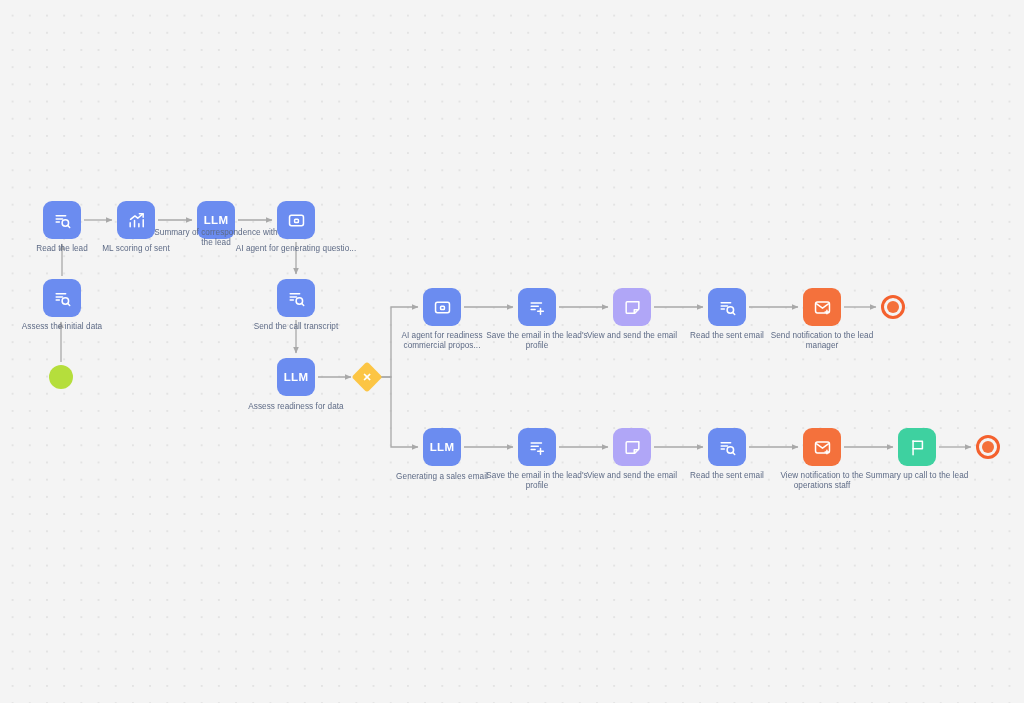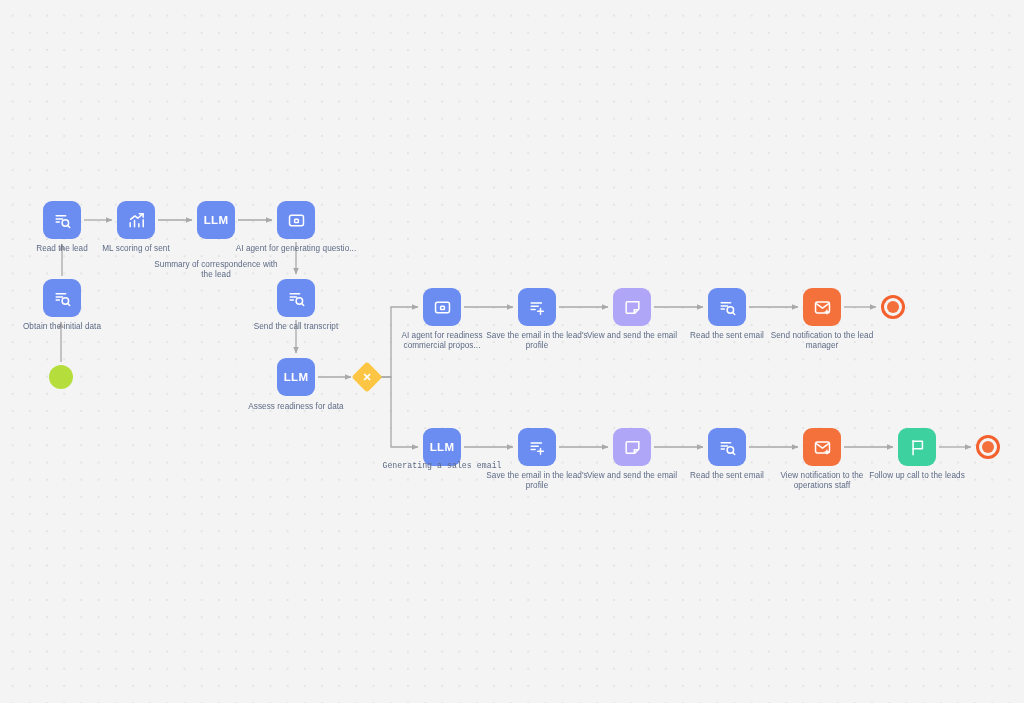--- a/index.html
+++ b/index.html
@@ -147,21 +147,21 @@
       <div class="node" style="left: 62px; top: 298px;">
         <div class="node-box blue">
           <span style="display: block; width: 19px; height: 19px;">
             <svg class="node-icon" viewBox="0 0 24 24" fill="none" stroke="#ffffff" stroke-width="1.9" stroke-linecap="round" stroke-linejoin="round">
               <path d="M4 6h12M4 10h8M4 14h4"></path>
               <circle cx="15.6" cy="15.2" r="4.1"></circle>
               <path d="M18.7 18.4l2.4 2.4"></path>
             </svg>
           </span>
         </div>
-        <div class="node-label">Obtain the initial data</div>
+        <div class="node-label">Assess the initial data</div>
       </div>
       <div class="node" style="left: 62px; top: 220px;">
         <div class="node-box blue">
           <span style="display: block; width: 19px; height: 19px;">
             <svg class="node-icon" viewBox="0 0 24 24" fill="none" stroke="#ffffff" stroke-width="1.9" stroke-linecap="round" stroke-linejoin="round">
               <path d="M4 6h12M4 10h8M4 14h4"></path>
               <circle cx="15.6" cy="15.2" r="4.1"></circle>
               <path d="M18.7 18.4l2.4 2.4"></path>
             </svg>
           </span>
@@ -177,21 +177,21 @@
               <path d="M15.6 3.4h4.8v4.6"></path>
             </svg>
           </span>
         </div>
         <div class="node-label">ML scoring of sent</div>
       </div>
       <div class="node" style="left: 216px; top: 220px;">
         <div class="node-box blue">
           <span class="llm-text">LLM</span>
         </div>
-        <div class="node-label" style="top: 40px;">Summary of correspondence with the lead</div>
+        <div class="node-label" style="top: 8px;">Summary of correspondence with the lead</div>
       </div>
       <div class="node" style="left: 296px; top: 220px;">
         <div class="node-box blue">
           <span style="display: block; width: 19px; height: 19px;">
             <svg class="node-icon" viewBox="0 0 24 24" fill="none" stroke="#ffffff" stroke-width="1.9" stroke-linecap="round" stroke-linejoin="round">
               <rect x="3.2" y="5.4" width="17.6" height="13.2" rx="2.4"></rect>
               <rect x="9.6" y="10.4" width="4.8" height="4.2" rx="1"></rect>
             </svg>
           </span>
         </div>
@@ -276,21 +276,21 @@
         </div>
         <div class="node-label">Send notification to the lead manager</div>
       </div>
       <div class="node" style="left: 893px; top: 307px;">
         <div class="end-ring"></div>
       </div>
       <div class="node" style="left: 442px; top: 447px;">
         <div class="node-box blue">
           <span class="llm-text">LLM</span>
         </div>
-        <div class="node-label" style="top: 14px; font-family: Liberation Mono, monospace;">Generating a sales email</div>
+        <div class="node-label" style="top: 25px;">Generating a sales email</div>
       </div>
       <div class="node" style="left: 537px; top: 447px;">
         <div class="node-box blue">
           <span style="display: block; width: 19px; height: 19px;">
             <svg class="node-icon" viewBox="0 0 24 24" fill="none" stroke="#ffffff" stroke-width="1.9" stroke-linecap="round" stroke-linejoin="round">
               <path d="M4 6.2h13M4 10.4h9M4 14.6h5"></path>
               <path d="M15.8 13.2v7.2M12.2 16.8h7.2"></path>
             </svg>
           </span>
         </div>
@@ -333,20 +333,20 @@
       </div>
       <div class="node" style="left: 917px; top: 447px;">
         <div class="node-box green">
           <span style="display: block; width: 19px; height: 19px;">
             <svg class="node-icon" viewBox="0 0 24 24" fill="none" stroke="#ffffff" stroke-width="1.9" stroke-linecap="round" stroke-linejoin="round">
               <path d="M6.4 21V3.4"></path>
               <path d="M6.4 4.2h11.8v9.4H6.4"></path>
             </svg>
           </span>
         </div>
-        <div class="node-label">Follow up call to the leads</div>
+        <div class="node-label">Summary up call to the lead</div>
       </div>
       <div class="node" style="left: 988px; top: 447px;">
         <div class="end-ring"></div>
       </div>
     </div>
 
 </div>
 
 </body></html>

